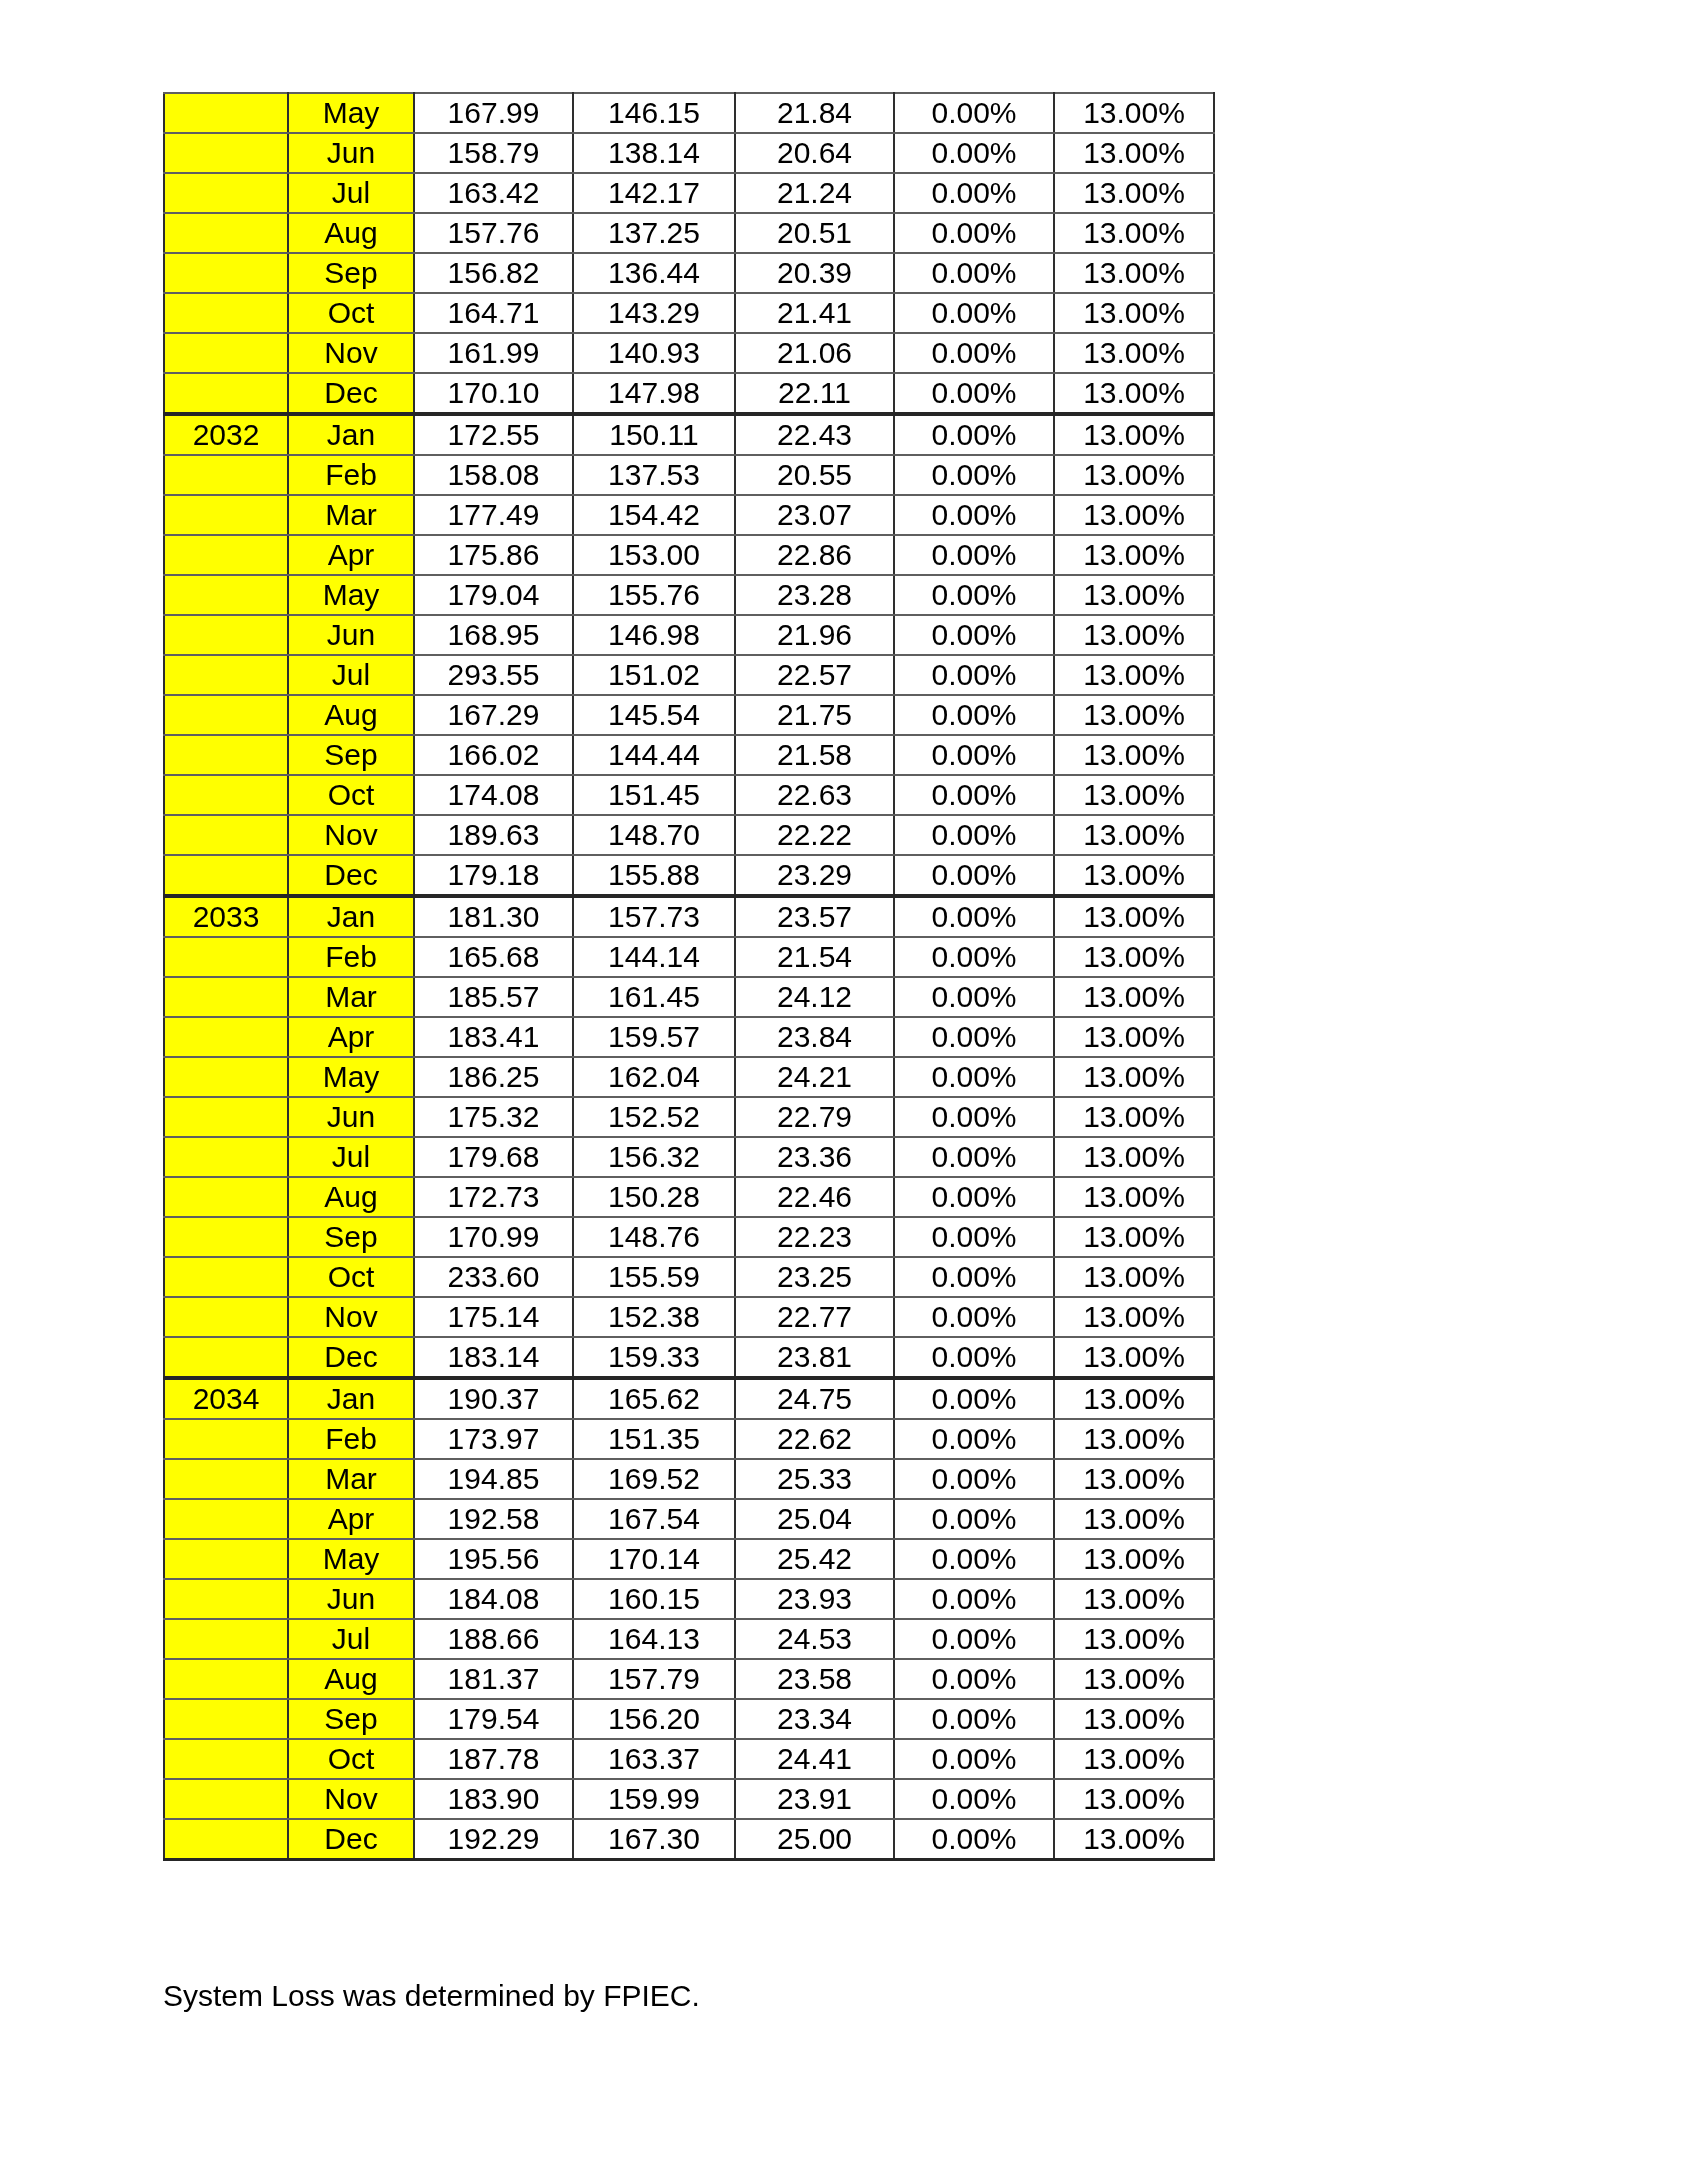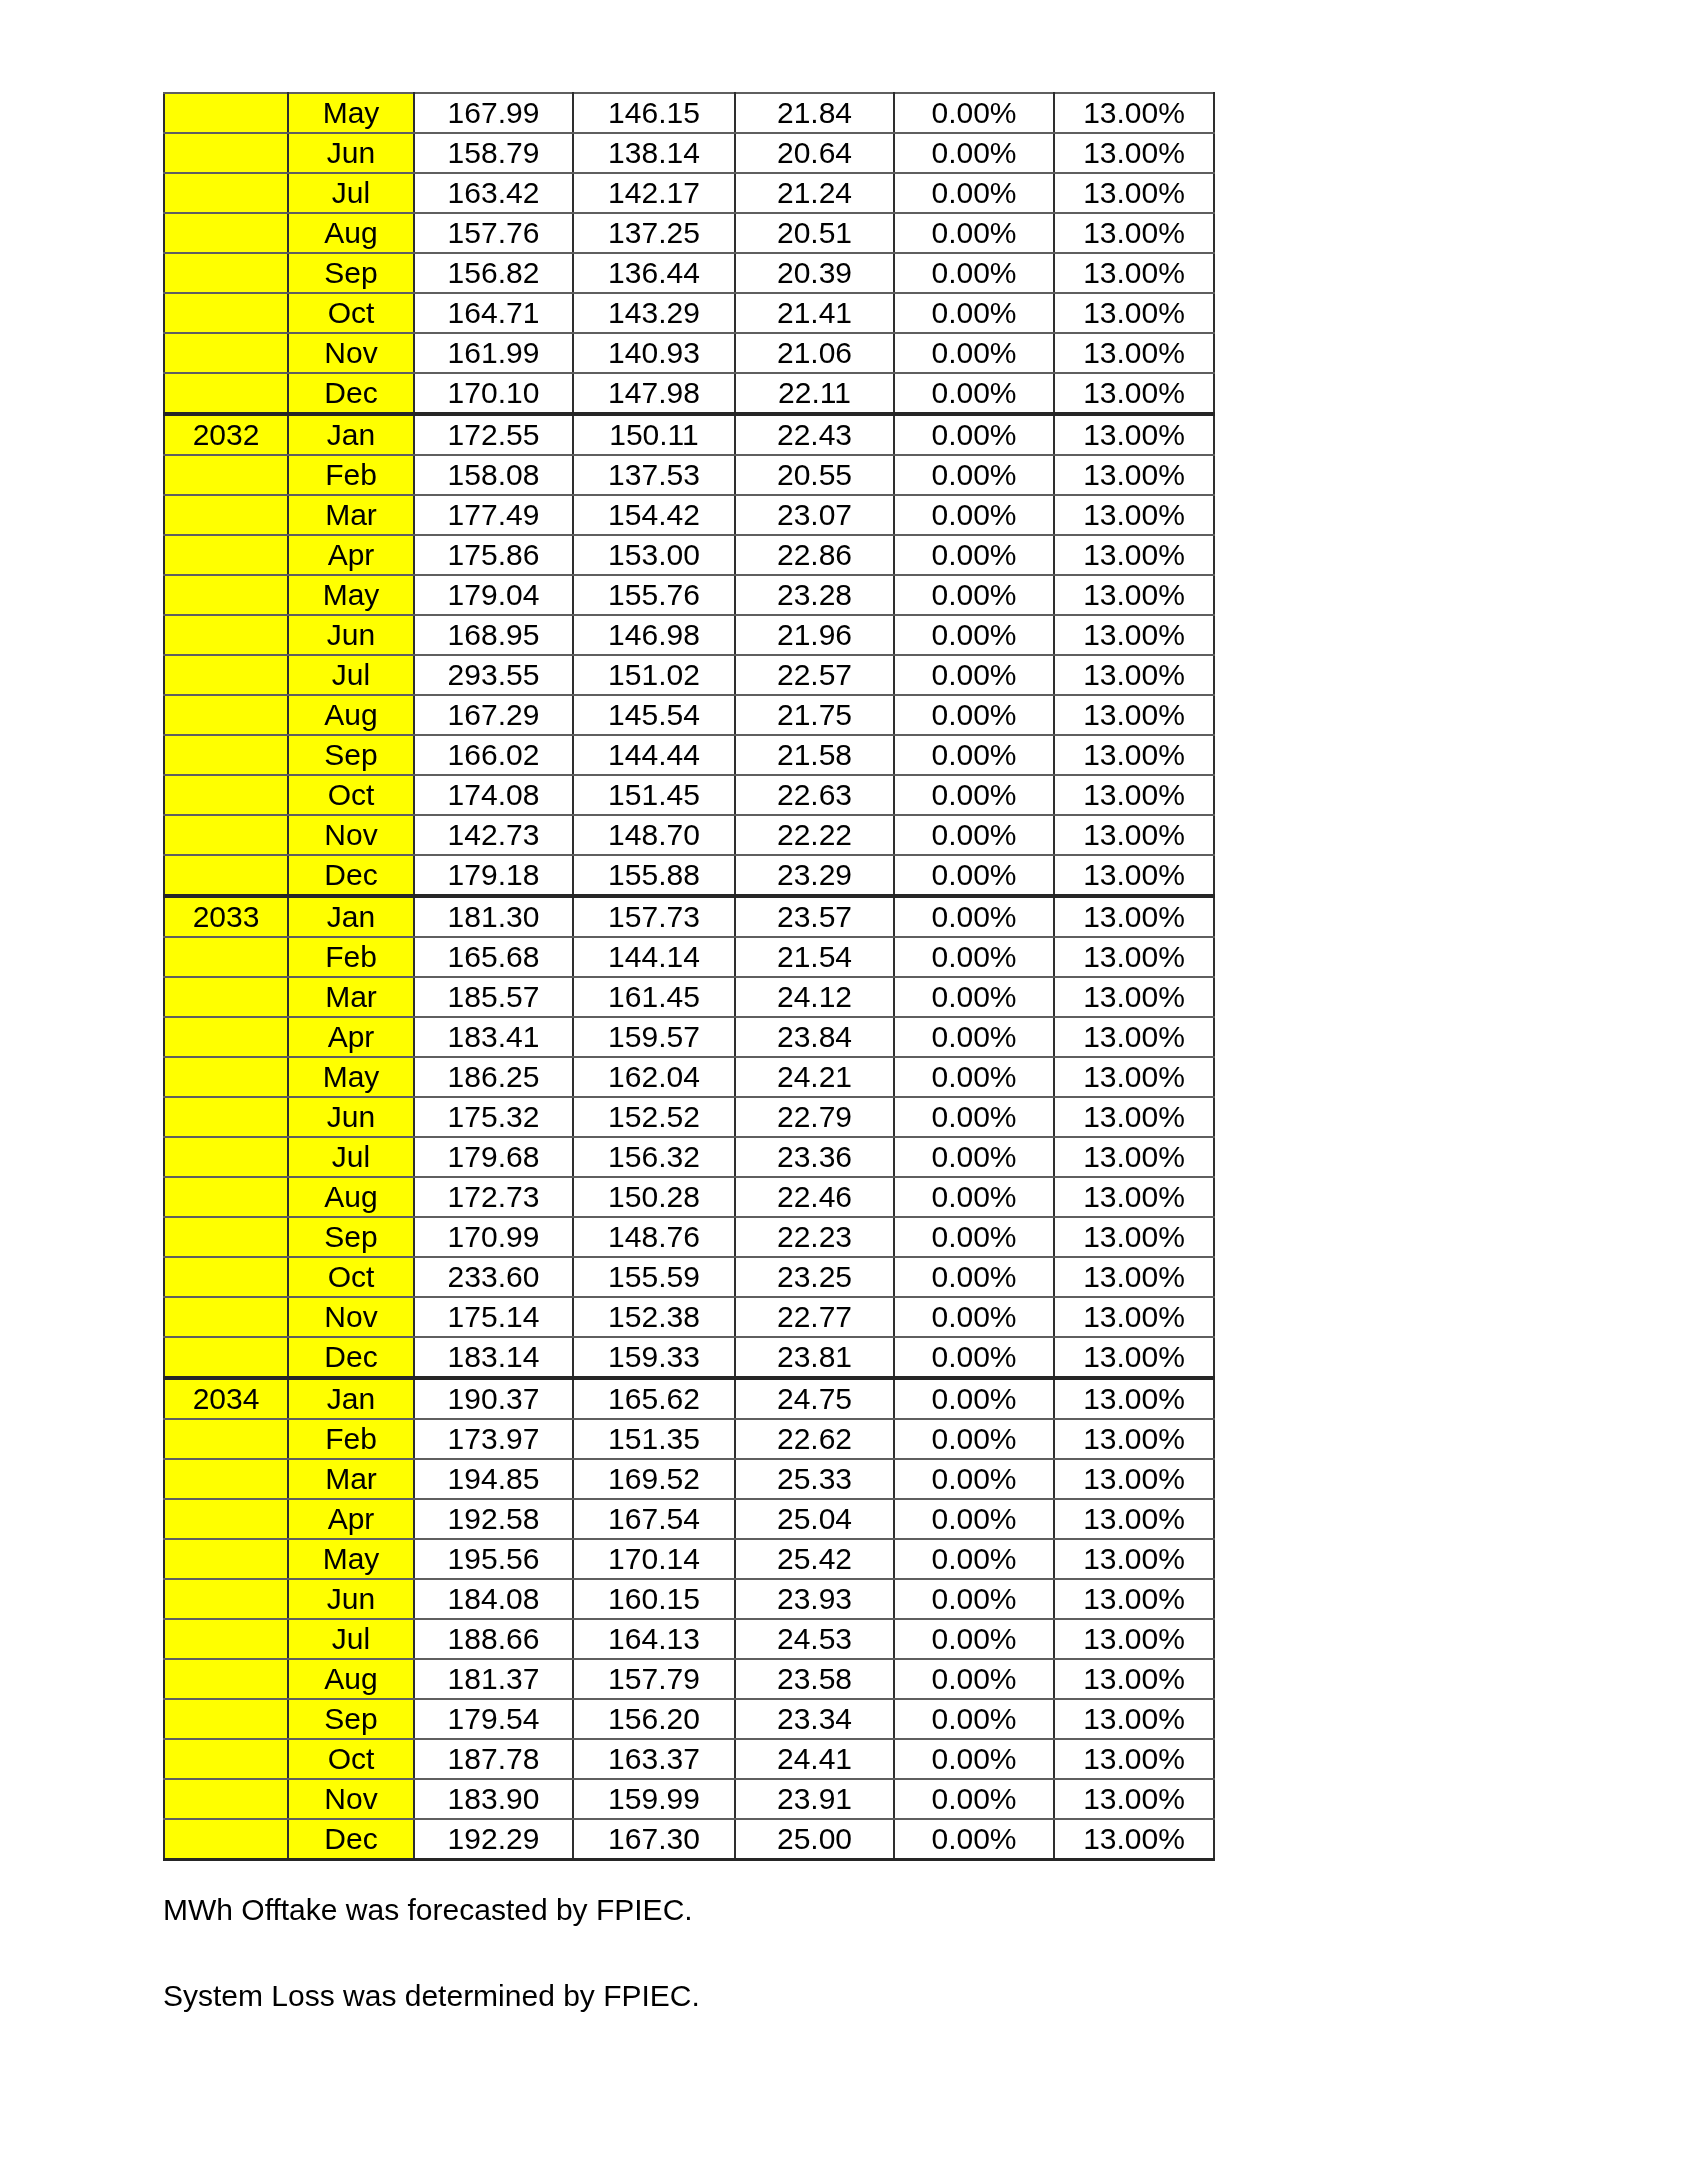--- a/index.html
+++ b/index.html
@@ -225,21 +225,21 @@
           <td class="hl">Oct</td>
           <td>174.08</td>
           <td>151.45</td>
           <td>22.63</td>
           <td>0.00%</td>
           <td>13.00%</td>
         </tr>
         <tr>
           <td class="hl"></td>
           <td class="hl">Nov</td>
-          <td>142.73</td>
+          <td>189.63</td>
           <td>148.70</td>
           <td>22.22</td>
           <td>0.00%</td>
           <td>13.00%</td>
         </tr>
         <tr>
           <td class="hl"></td>
           <td class="hl">Dec</td>
           <td>179.18</td>
           <td>155.88</td>
@@ -459,18 +459,17 @@
           <td class="hl">Dec</td>
           <td>192.29</td>
           <td>167.30</td>
           <td>25.00</td>
           <td>0.00%</td>
           <td>13.00%</td>
         </tr>
       </tbody>
   </table>
 
-  <div class="note note-1">MWh Offtake was forecasted by FPIEC.</div>
 
   <div class="note note-2">System Loss was determined by FPIEC.</div>
 
 </div>
 
 
 </body></html>

